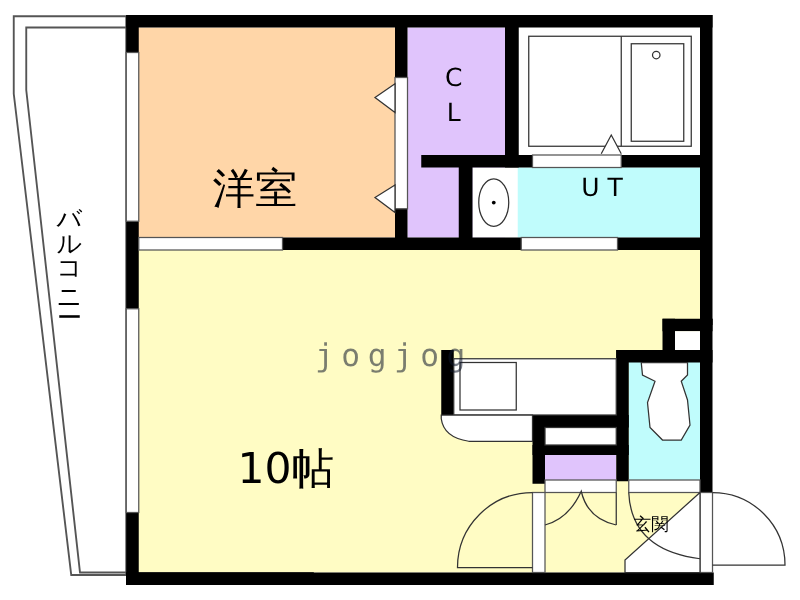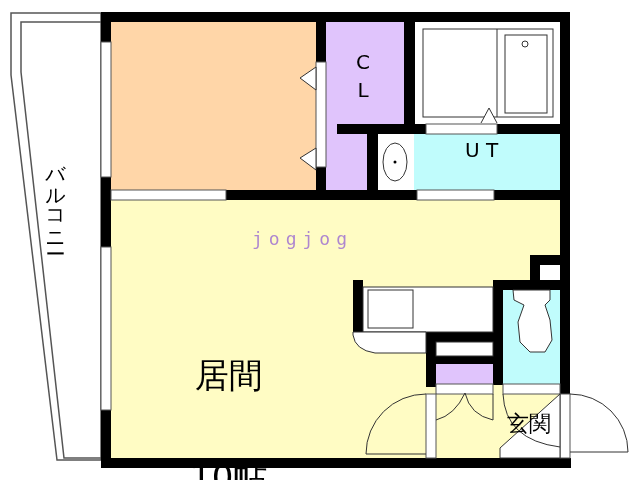--- a/index.html
+++ b/index.html
@@ -2,21 +2,21 @@
 <html><head>
 <meta charset="utf-8">
 <style>
   html, body { margin:0; padding:0; background:#ffffff; }
   body { width:640px; height:480px; position:relative; overflow:hidden; font-family:"DejaVu Sans","Liberation Sans",sans-serif; }
   svg { position:absolute; left:0; top:0; }
   .lbl { position:absolute; color:#000; font-family:"DejaVu Sans","Liberation Sans",sans-serif; white-space:pre; line-height:1; text-align:center; }
   .room-big { font-size:34px; }
   .room-sm { font-size:20px; letter-spacing:0; }
   .vert { writing-mode:vertical-rl; font-size:20px; }
-  .wm { position:absolute; color:#6d28d9; opacity:0.55; font-family:"DejaVu Sans Mono","Liberation Mono",monospace; font-size:18px; letter-spacing:6px; }
+  .wm { position:absolute; color:#0f172a; opacity:0.55; font-family:"DejaVu Sans Mono","Liberation Mono",monospace; font-size:25px; letter-spacing:6px;margin-top:42px; }
 </style>
 </head>
 <body>
 
 <svg width="640" height="480" viewBox="0 0 640 480">
 
   <g>
     <polygon points="11,13 101,13 101,460 57,460 11,75" fill="#fff" stroke="#555" stroke-width="1.5"></polygon>
     <polygon points="21,22 101,22 101,458 64,458 21,72" fill="#fff" stroke="#555" stroke-width="1.5"></polygon>
   </g>
@@ -102,27 +102,27 @@
     <path d="M436,420 Q455,415 465,393 Q470,415 493,420"></path>
     <line x1="493" y1="394" x2="493" y2="420"></line>
     <path d="M503,394 Q505,440 560,447"></path>
     <path d="M570,394 A58,58 0 0 1 628,452 L570,452"></path>
   </g>
 </svg>
 
 <div class="wm" style="left:252px;top:228px;">jogjog</div>
 
 <div class="lbl room-big" style="left:170px;top:66px;">
+  <div>洋室</div>
 </div>
 
 <div class="lbl room-sm" style="left:356px;top:48px;line-height:28px;">C
 L</div>
 
 <div class="lbl room-sm" style="left:465px;top:140px;">U T</div>
 
 <div class="lbl room-big" style="left:190px;top:290px;">
-  <div>居間</div>
   <div>10帖</div>
 </div>
 
-<div class="lbl" style="left:507px;top:413px;font-size:22px;">玄関</div>
+<div class="lbl" style="left:507px;top:413px;font-size:14px;">玄関</div>
 
 <div class="lbl vert" style="left:46px;top:152px;">バルコニー</div>
 
 </body></html>

